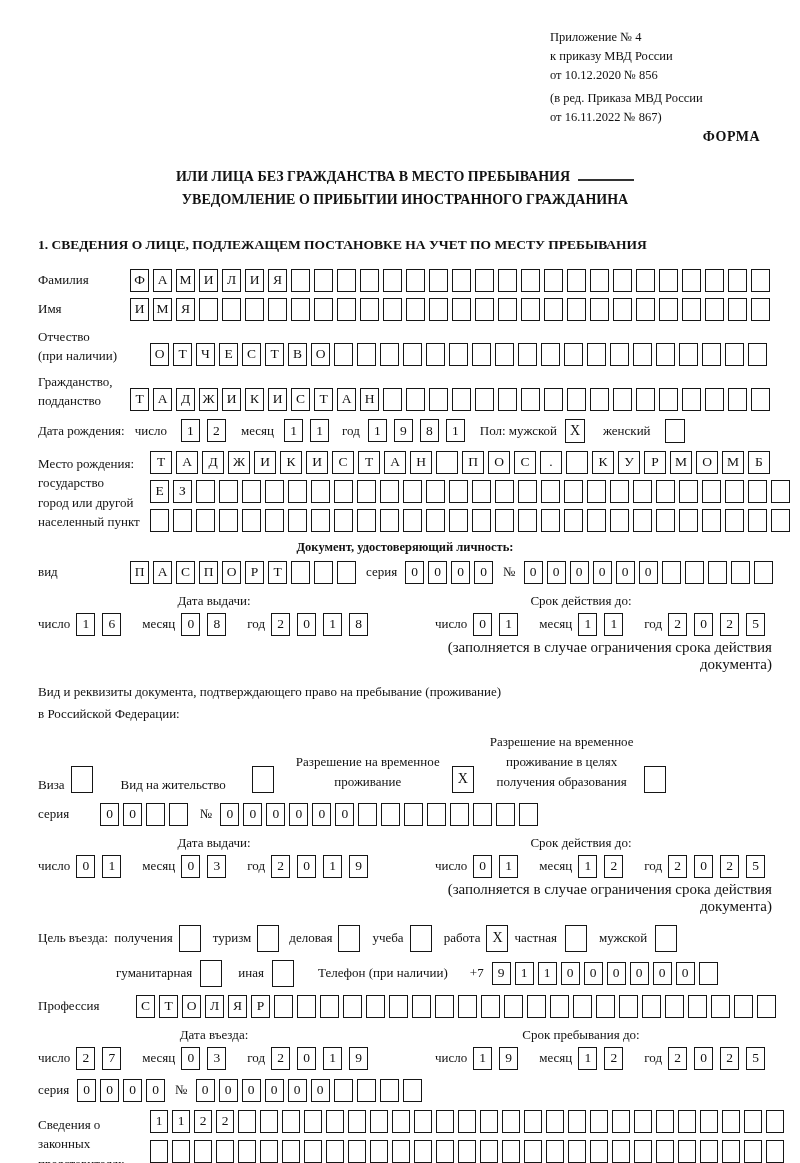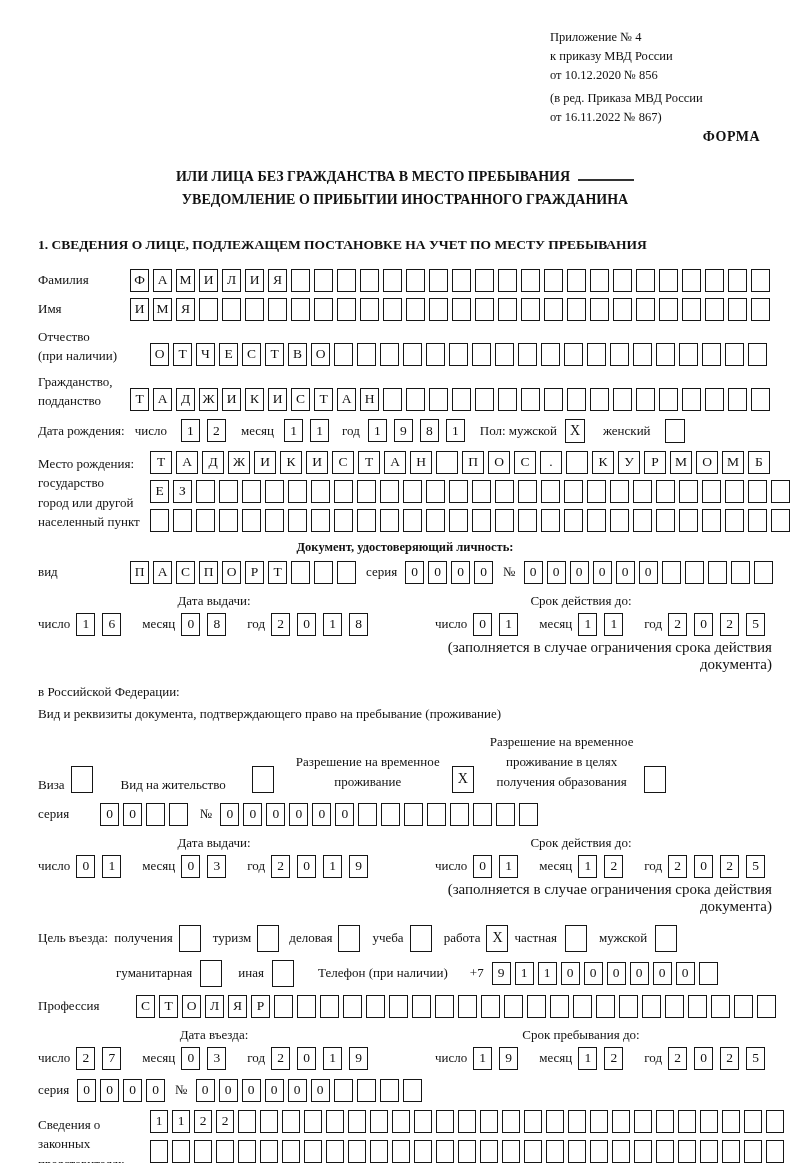--- a/index.html
+++ b/index.html
@@ -420,22 +420,22 @@
             <span class="cell">0</span>
             <span class="cell">2</span>
             <span class="cell">5</span>
           </span>
       </div>
       <div class="date-note">(заполняется в случае ограничения срока действия документа)</div>
     </div>
   </div>
 
   <div class="intro">
+    <div>Вид и реквизиты документа, подтверждающего право на пребывание (проживание)</div>
     <div>в Российской Федерации:</div>
-    <div>Вид и реквизиты документа, подтверждающего право на пребывание (проживание)</div>
   </div>
 
   <div class="row row-top" style="margin-top:7px;">
     <span>Виза</span>
     <span class="cbx lg ml6"></span>
     <span class="ml28">Вид на жительство</span>
     <span class="cbx lg ml26"></span>
     <span class="opt-center ml22">
       <span style="display:block">Разрешение на временное</span>
       <span style="display:block">проживание</span>

